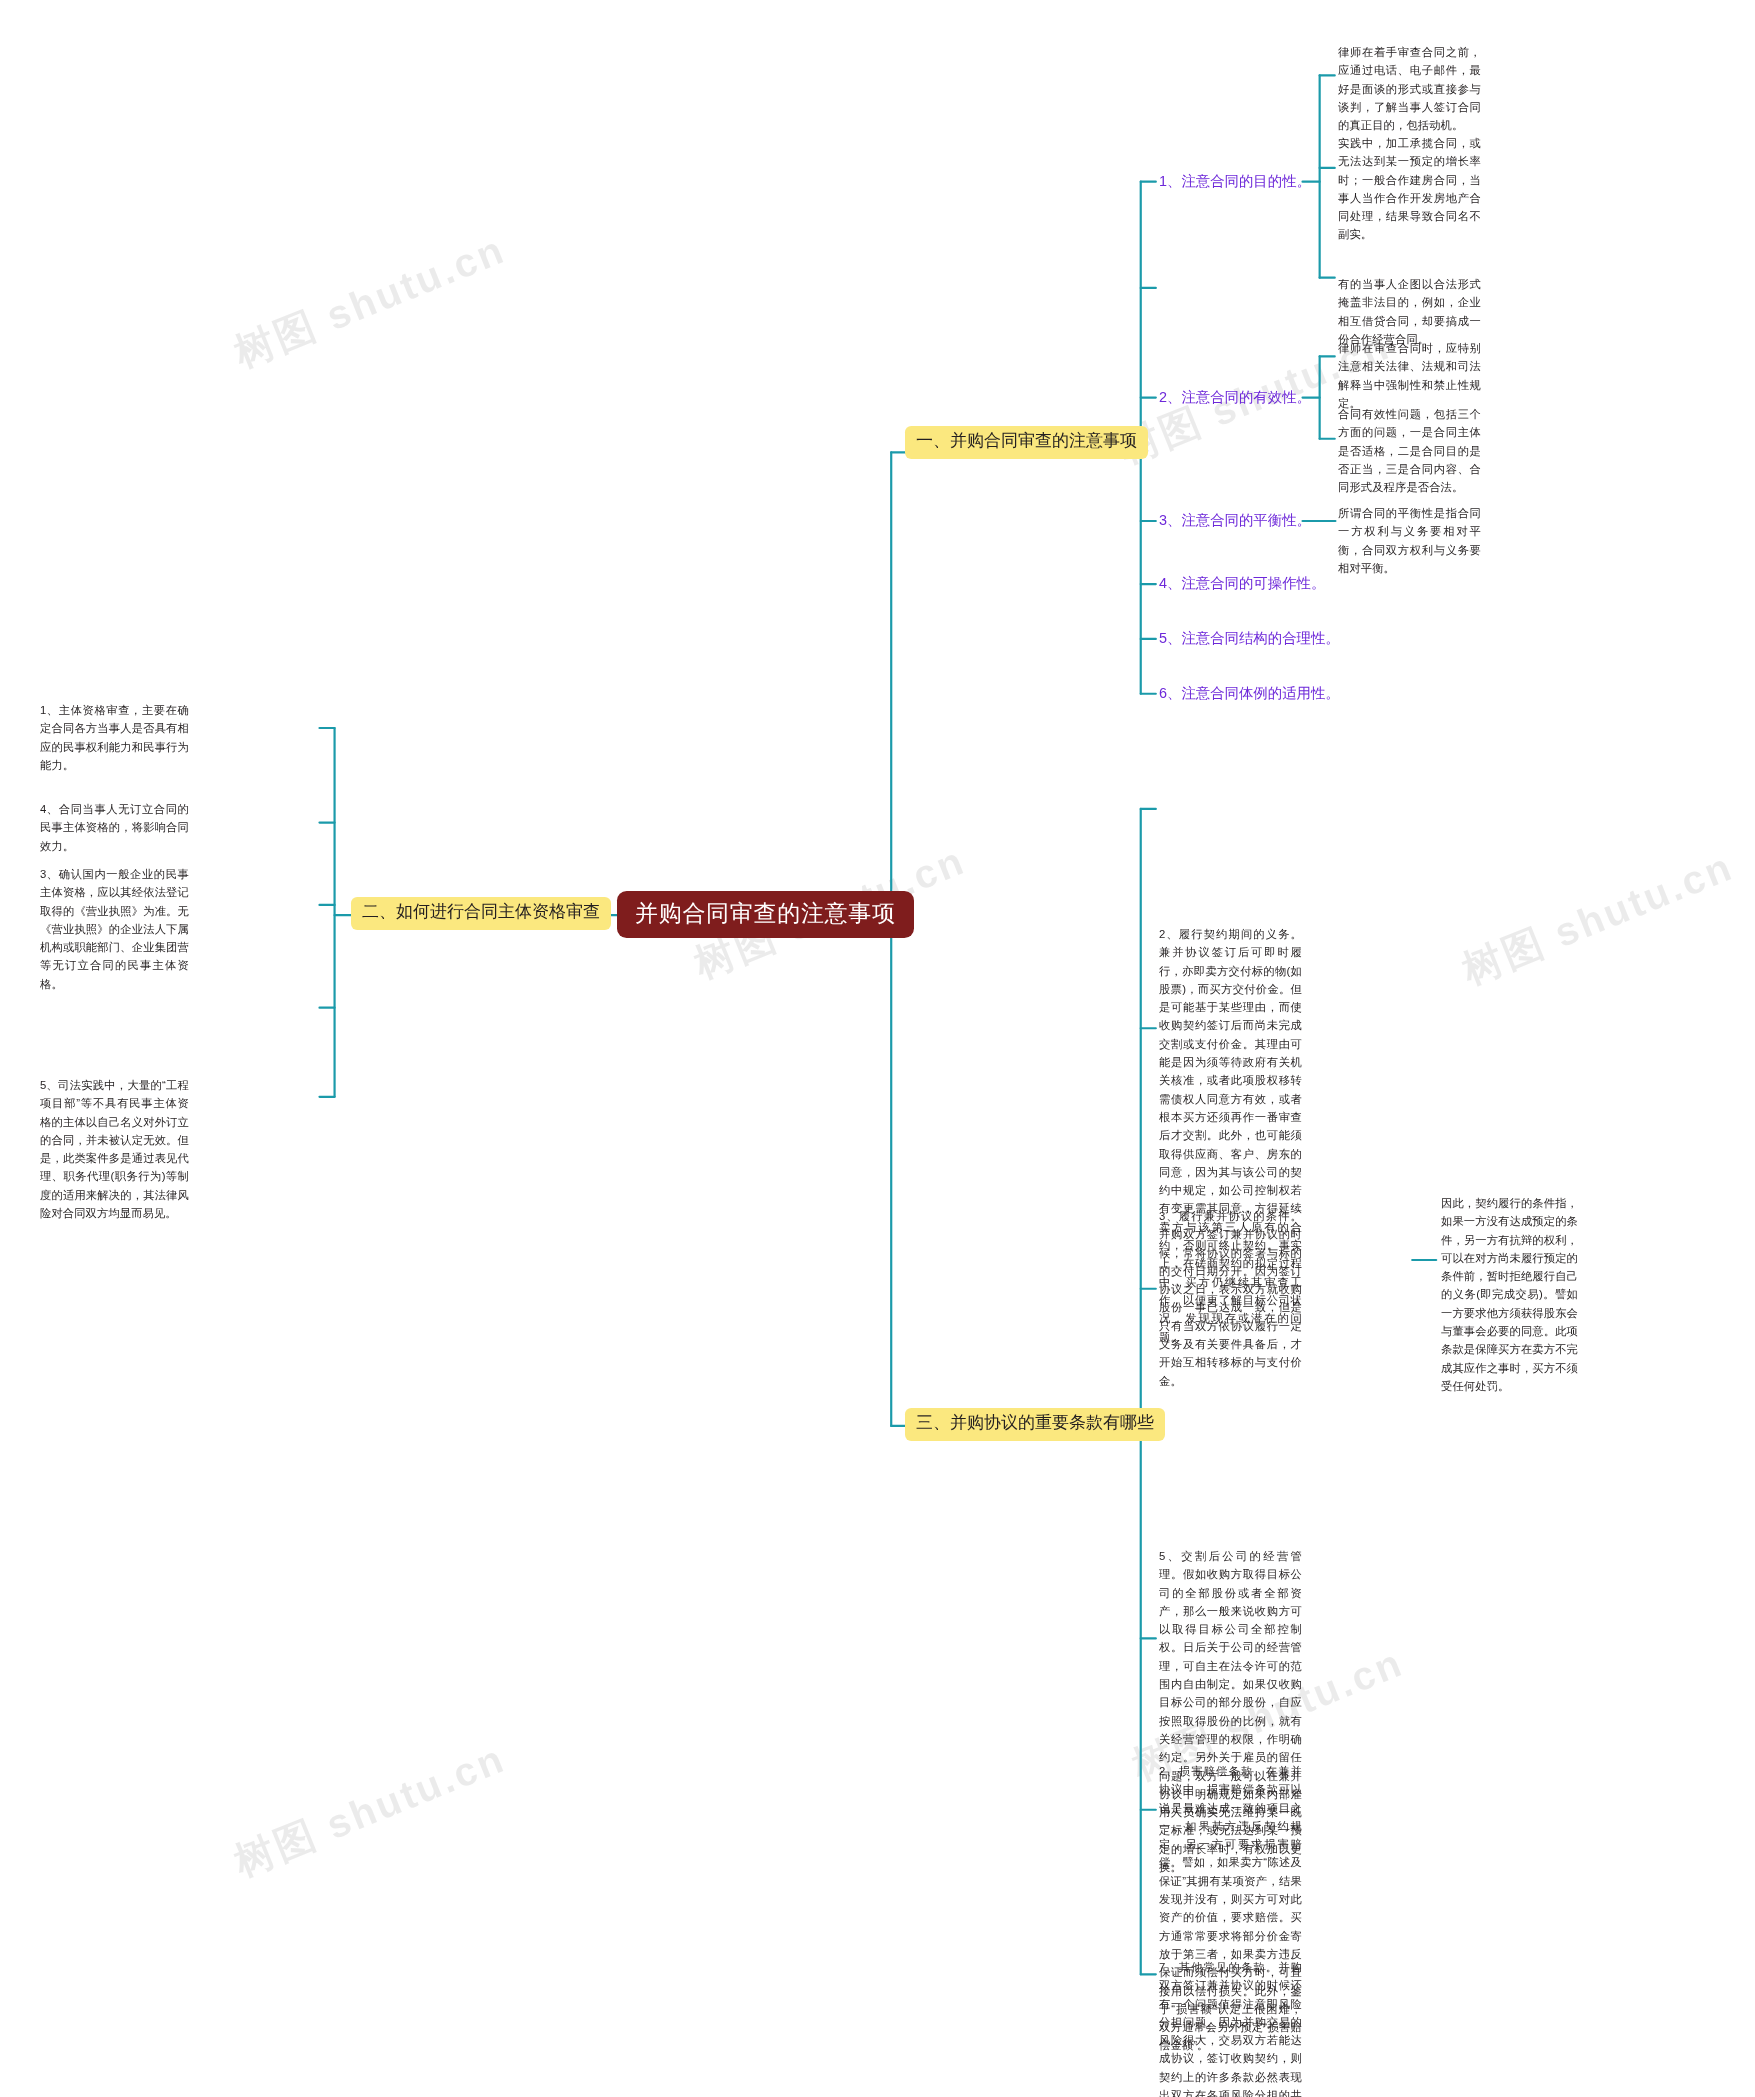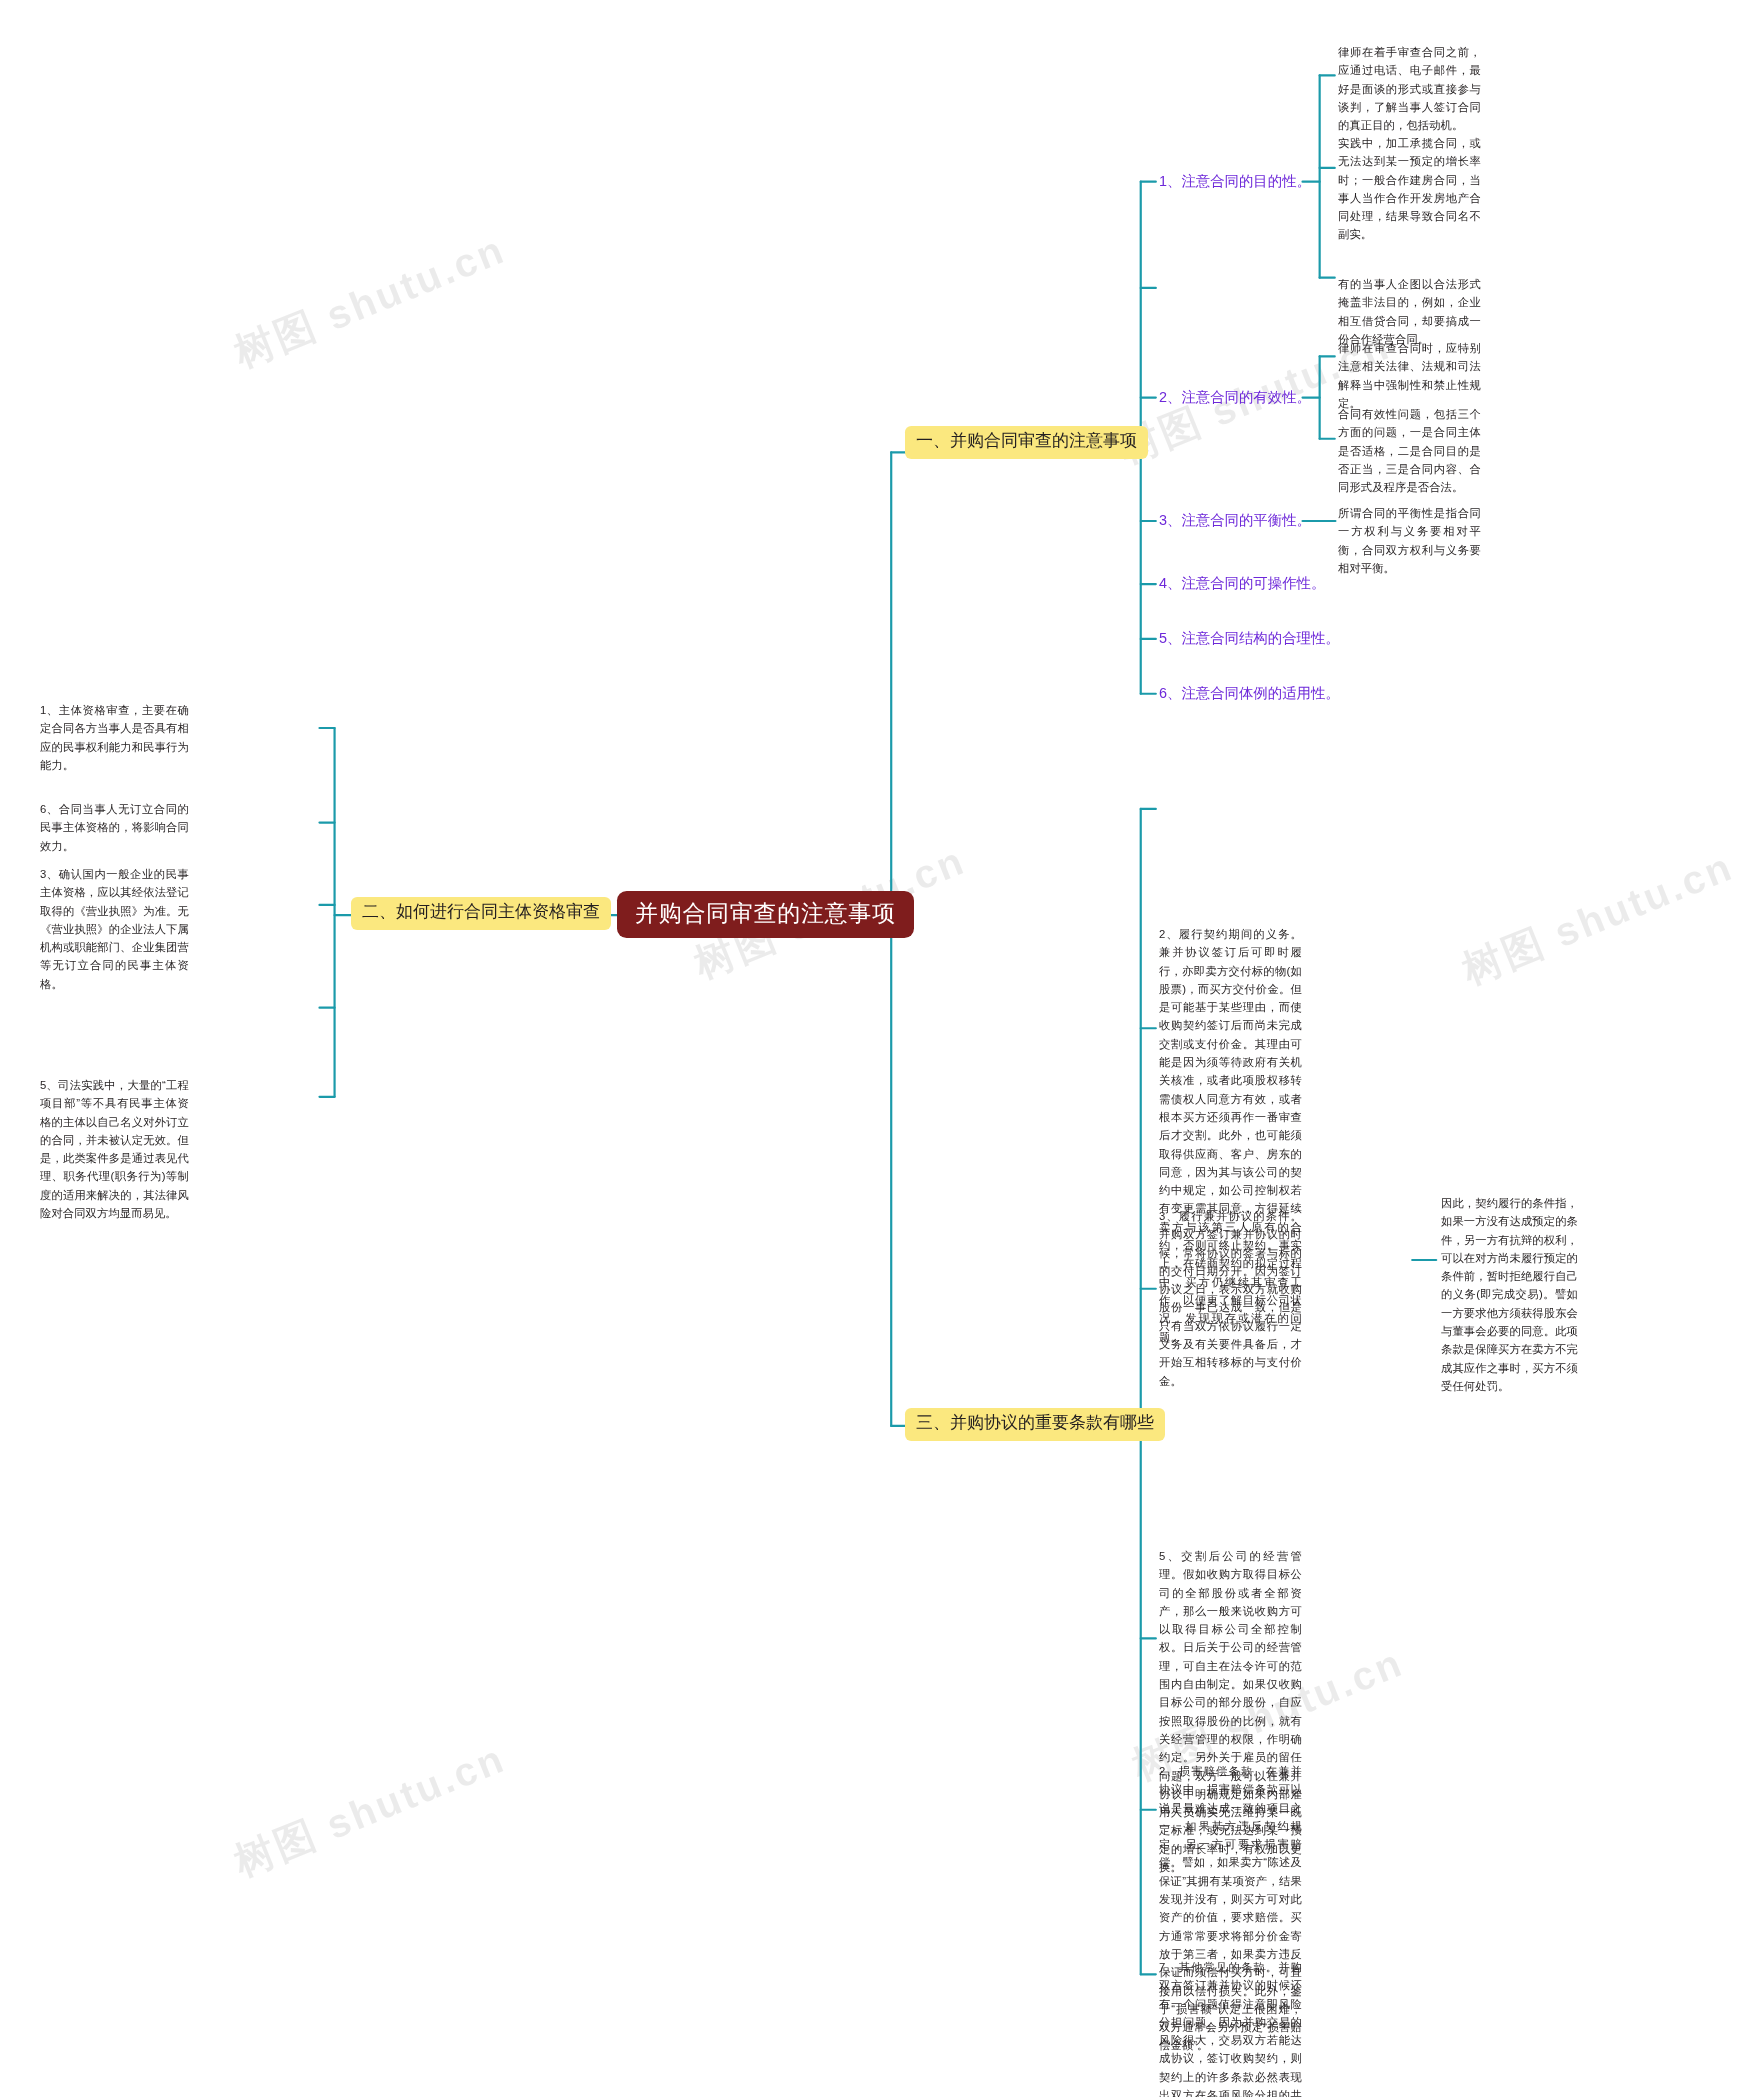--- a/index.html
+++ b/index.html
@@ -157,21 +157,21 @@
   <div class="node leaf w-right" style="left:1338px;top:244px;margin-top:31px;">有的当事人企图以合法形式掩盖非法目的，例如，企业相互借贷合同，却要搞成一份合作经营合同。</div>
 
   <div class="node leaf w-right" style="left:1338px;top:339px;">律师在审查合同时，应特别注意相关法律、法规和司法解释当中强制性和禁止性规定。</div>
   <div class="node leaf w-right" style="left:1338px;top:405px;">合同有效性问题，包括三个方面的问题，一是合同主体是否适格，二是合同目的是否正当，三是合同内容、合同形式及程序是否合法。</div>
 
   <div class="node leaf w-right" style="left:1338px;top:504px;">所谓合同的平衡性是指合同一方权利与义务要相对平衡，合同双方权利与义务要相对平衡。</div>
 
   <div class="node branch" style="left:351px;top:897px;">二、如何进行合同主体资格审查</div>
 
   <div class="node leaf w-left" style="left:40px;top:701px;">1、主体资格审查，主要在确定合同各方当事人是否具有相应的民事权利能力和民事行为能力。</div>
-  <div class="node leaf w-left" style="left:40px;top:800px;">6、合同当事人无订立合同的民事主体资格的，将影响合同效力。</div>
+  <div class="node leaf w-left" style="left:40px;top:800px;">4、合同当事人无订立合同的民事主体资格的，将影响合同效力。</div>
   <div class="node leaf w-left" style="left:40px;top:865px;">3、确认国内一般企业的民事主体资格，应以其经依法登记取得的《营业执照》为准。无《营业执照》的企业法人下属机构或职能部门、企业集团营等无订立合同的民事主体资格。</div>
   <div class="node leaf w-left" style="left:40px;top:1076px;">5、司法实践中，大量的“工程项目部”等不具有民事主体资格的主体以自己名义对外订立的合同，并未被认定无效。但是，此类案件多是通过表见代理、职务代理(职务行为)等制度的适用来解决的，其法律风险对合同双方均显而易见。</div>
 
   <div class="node branch" style="left:905px;top:1408px;text-align:right;">三、并购协议的重要条款有哪些</div>
 
   <div class="node leaf w-mid" style="left:1159px;top:925px;">2、履行契约期间的义务。兼并协议签订后可即时履行，亦即卖方交付标的物(如股票)，而买方交付价金。但是可能基于某些理由，而使收购契约签订后而尚未完成交割或支付价金。其理由可能是因为须等待政府有关机关核准，或者此项股权移转需债权人同意方有效，或者根本买方还须再作一番审查后才交割。此外，也可能须取得供应商、客户、房东的同意，因为其与该公司的契约中规定，如公司控制权若有变更需其同意，方得延续卖方与该第三人原有的合约，否则可终止契约。事实上，在磋商契约的拟定过程中，买方仍继续其审查工作，以便更了解目标公司状况，发现现存或潜在的问题。</div>
   <div class="node leaf w-mid" style="left:1159px;top:1207px;">3、履行兼并协议的条件。并购双方签订兼并协议的时候，常将协议的签署与标的的交付日期分开。因为签订协议之日，表示双方就收购股份一事已达成一致，但是只有当双方依协议履行一定义务及有关要件具备后，才开始互相转移标的与支付价金。</div>
   <div class="node leaf w-mid" style="left:1159px;top:1547px;">5、交割后公司的经营管理。假如收购方取得目标公司的全部股份或者全部资产，那么一般来说收购方可以取得目标公司全部控制权。日后关于公司的经营管理，可自主在法令许可的范围内自由制定。如果仅收购目标公司的部分股份，自应按照取得股份的比例，就有关经营管理的权限，作明确约定。另外关于雇员的留任问题，双方一般可以在兼并协议中明确规定如果内部雇用人员确实无法维持某一既定标准，或无法达到某一预定的增长率时，有权加以更换。</div>
   <div class="node leaf w-mid" style="left:1159px;top:1762px;">2、损害赔偿条款。在兼并协议中，损害赔偿条款可以说是最难达成一致的项目之一。如果某方违反契约规定，另一方可要求损害赔偿。譬如，如果卖方“陈述及保证”其拥有某项资产，结果发现并没有，则买方可对此资产的价值，要求赔偿。买方通常常要求将部分价金寄放于第三者，如果卖方违反保证而须偿付买方时，可直接用以偿付损失。此外，鉴于“损害额”认定上很困难，双方通常会另外预定“损害赔偿金额”。</div>
   <div class="node leaf w-mid" style="left:1159px;top:1958px;">7、其他常见的条款。并购双方签订兼并协议的时候还有一个问题值得注意即风险分担问题。因为并购交易的风险很大，交易双方若能达成协议，签订收购契约，则契约上的许多条款必然表现出双方在各项风险分担的共识。</div>

